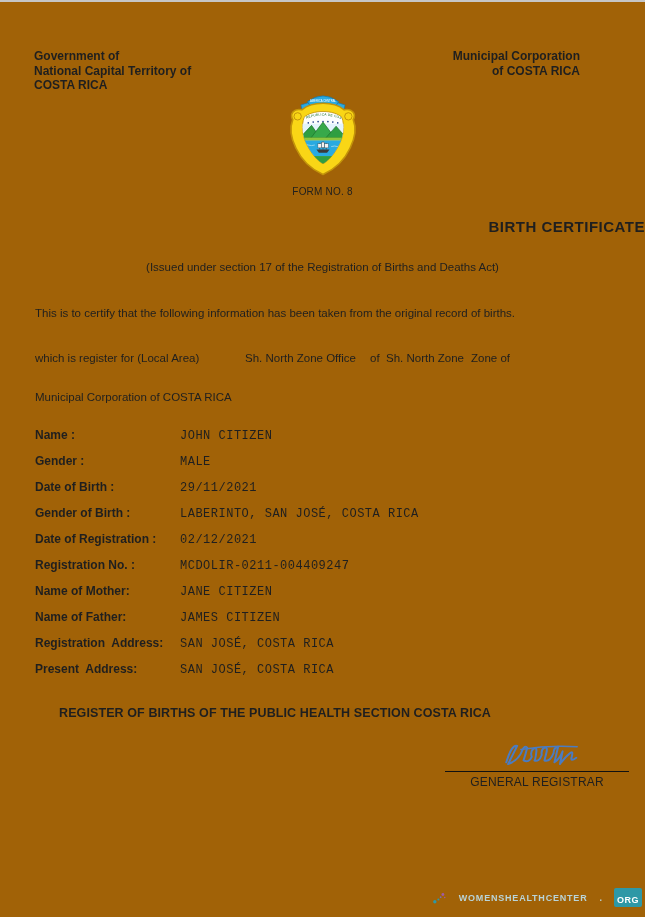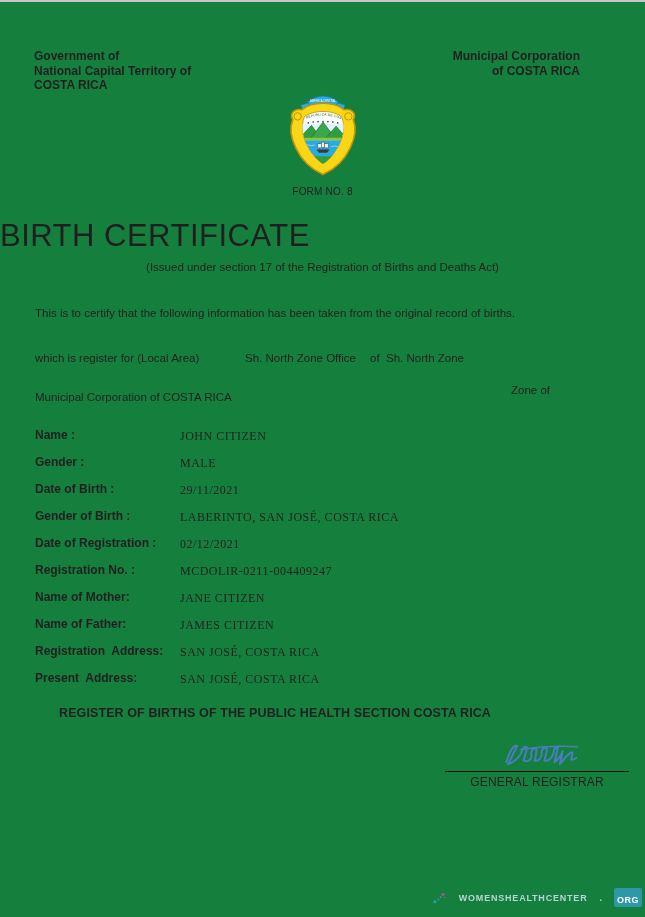--- a/index.html
+++ b/index.html
@@ -1,43 +1,43 @@
 <!DOCTYPE html>
 <html><head>
 <meta charset="utf-8">
 <style>
   html,body{margin:0;padding:0;background:#ffffff;}
   body{width:645px;height:917px;font-family:"Liberation Sans",sans-serif;color:#1f1f1f;}
-  .page{position:relative;width:645px;height:917px;background:#15803d;overflow:hidden;}
+  .page{position:relative;width:645px;height:917px;background:#a16207;overflow:hidden;}
   .top-edge{position:absolute;top:0;left:0;width:645px;height:2px;background:#c6c6c6;}
 
   .header-left{position:absolute;left:34px;top:49px;font-size:12px;font-weight:bold;line-height:14.5px;}
   .header-right{position:absolute;right:65px;top:49px;font-size:12px;font-weight:bold;line-height:14.5px;text-align:right;}
 
   .emblem{position:absolute;left:50%;top:91px;transform:translateX(-50%);}
 
   .form-no{position:absolute;top:186px;left:0;width:100%;text-align:center;font-size:10px;letter-spacing:.2px;}
-  .title{position:absolute;top:218px;left:0;width:100%;text-align:left;font-size:31px;font-weight:normal;letter-spacing:.5px;}
+  .title{position:absolute;top:218px;left:0;width:100%;text-align:right;font-size:15px;font-weight:bold;letter-spacing:.5px;}
   .subtitle{position:absolute;top:261px;left:0;width:100%;text-align:center;font-size:11.5px;}
 
   .certify{position:absolute;left:35px;top:307px;font-size:11.5px;}
 
   .register-line{position:absolute;left:35px;top:352px;width:575px;height:16px;font-size:11.5px;}
   .register-line span{position:absolute;top:0;white-space:pre;}
   .rl1{left:0;}
   .rl2{left:210px;}
   .rl3{left:335px;}
-  .rl4{left:476px;margin-top:32px;}
+  .rl4{left:436px;}
 
   .corp-line{position:absolute;left:35px;top:391px;font-size:11.5px;}
 
   .fields{position:absolute;left:35px;top:428px;width:540px;}
   .field-row{display:flex;align-items:flex-start;margin-bottom:11px;}
   .field-label{width:145px;flex:0 0 145px;font-size:12px;font-weight:bold;white-space:pre;}
-  .field-value{font-family:Liberation Serif, serif;font-size:12px;letter-spacing:.5px;white-space:pre;padding-top:1px;}
+  .field-value{font-family:Liberation Mono, monospace;font-size:12px;letter-spacing:.5px;white-space:pre;padding-top:1px;}
 
   .footer-title{position:absolute;left:35px;top:706px;width:480px;text-align:center;font-size:12.5px;font-weight:bold;letter-spacing:.1px;}
 
   .sign-block{position:absolute;left:445px;top:740px;width:184px;text-align:center;}
   .signature-svg{display:block;margin:0 auto 0 54px;}
   .sign-line{border-top:1.6px solid #111;margin-top:1px;}
   .sign-title{font-size:12px;margin-top:3px;letter-spacing:.2px;}
 
   .watermark{position:absolute;right:3px;top:888px;display:flex;align-items:center;gap:12px;}
   .wm-text{font-size:9px;font-weight:bold;letter-spacing:.8px;color:#b9d4d8;}

